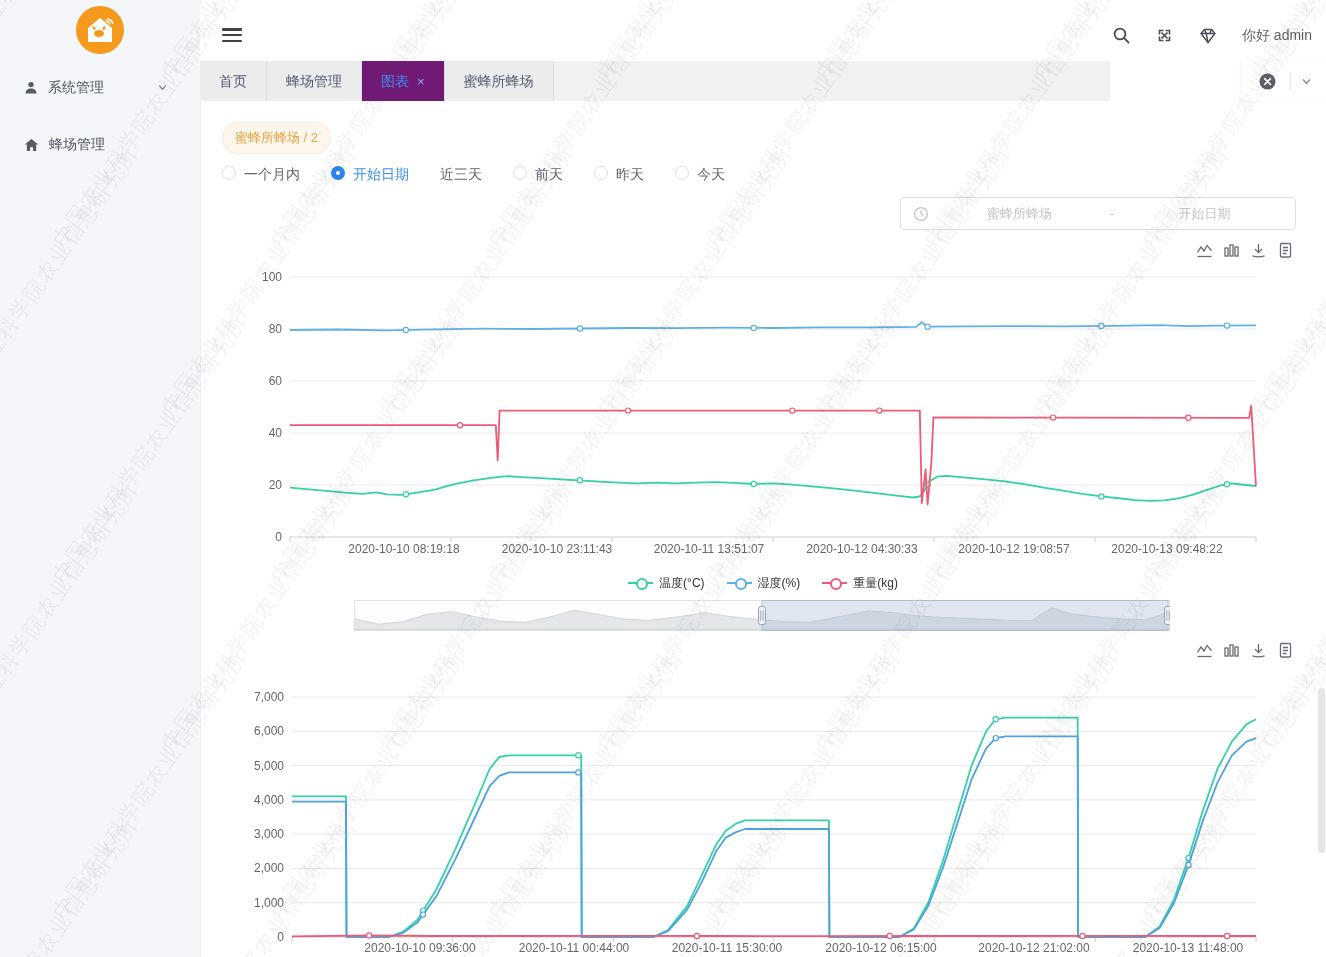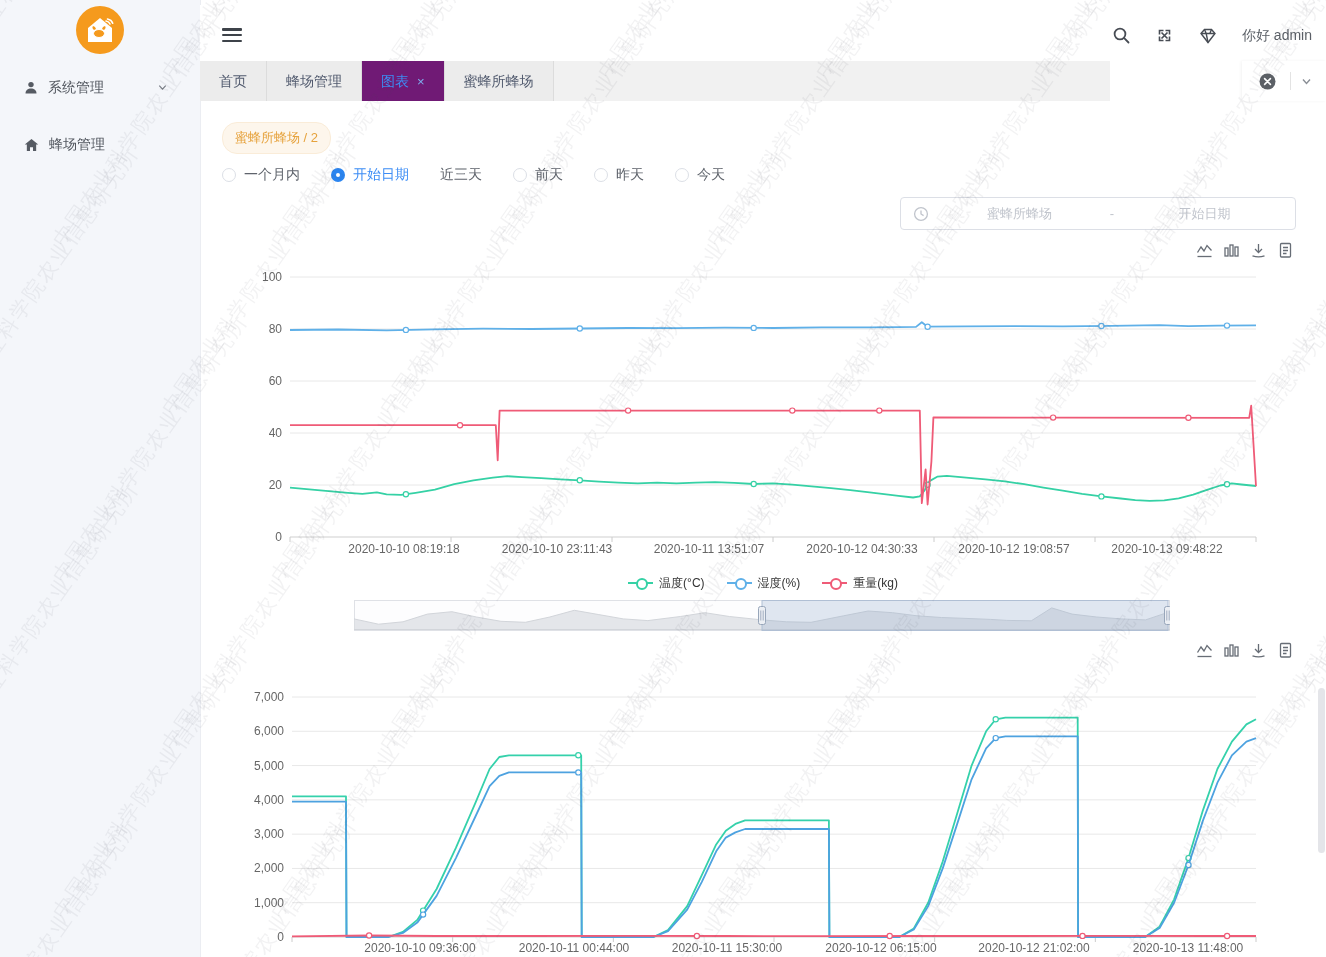--- a/index.html
+++ b/index.html
@@ -23,21 +23,21 @@
   .tab{height:40px;line-height:40px;padding:0 19px;font-size:14px;color:#515a6e;background:#ececec;border-right:1px solid #dcdcdc;cursor:pointer;white-space:nowrap;}
   .tab.active{background:#701a75;color:#3d8df5;text-align:center;}
   .tab .tclose{margin-left:8px;color:#7fb0ef;font-size:13px;}
   .tab-controls{position:absolute;right:0;top:61px;width:84px;height:40px;background:#fff;z-index:3;display:flex;align-items:center;box-shadow:-1px 0 3px rgba(0,0,0,.05);}
   .tab-controls .cc{margin-left:16px;display:flex;cursor:pointer;}
   .tab-controls .vdiv{width:1px;height:18px;background:#e3e3e3;margin:0 9px 0 13px;}
   
   .content{position:absolute;left:200px;top:101px;width:1126px;height:856px;background:#fff;z-index:1;}
   .badge{position:absolute;left:22px;top:21px;background:#fdf6ec;color:#e6a23c;border:1px solid #faecd8;border-radius:15px;font-size:13px;padding:6px 12px;}
   .radio-row{position:absolute;left:22px;top:65px;display:flex;align-items:center;}
-  .radio-item{display:flex;align-items:center;margin-right:31px;cursor:pointer;}
+  .radio-item{display:flex;margin-right:31px;cursor:pointer;}
   .radio-dot{width:14px;height:14px;border-radius:50%;border:1px solid #dcdfe6;background:#fff;margin-right:8px;box-sizing:border-box;}
   .radio-dot.checked{border:none;background:#2b85f0;position:relative;}
   .radio-dot.checked:after{content:"";position:absolute;left:5px;top:5px;width:4px;height:4px;border-radius:50%;background:#fff;}
   .radio-label{font-size:14px;color:#5f646c;}
   .radio-item.sel .radio-label{color:#3d8df5;}
   .sel-box{position:absolute;left:490px;top:97px;width:191px;height:31px;background:#f3f5f8;border:1px solid #e8eaee;border-radius:4px;display:flex;align-items:center;cursor:pointer;box-sizing:border-box;}
   .sel-box span{flex:1;margin-left:13px;font-size:13px;color:#bfc4cd;}
   .sel-box .schev{margin-right:10px;display:flex;}
   .date-box{position:absolute;left:700px;top:96px;width:396px;height:33px;background:#fff;border:1px solid #dcdfe6;border-radius:4px;display:flex;align-items:center;box-sizing:border-box;cursor:pointer;}
   .date-box .dicon{margin-left:12px;display:flex;}

